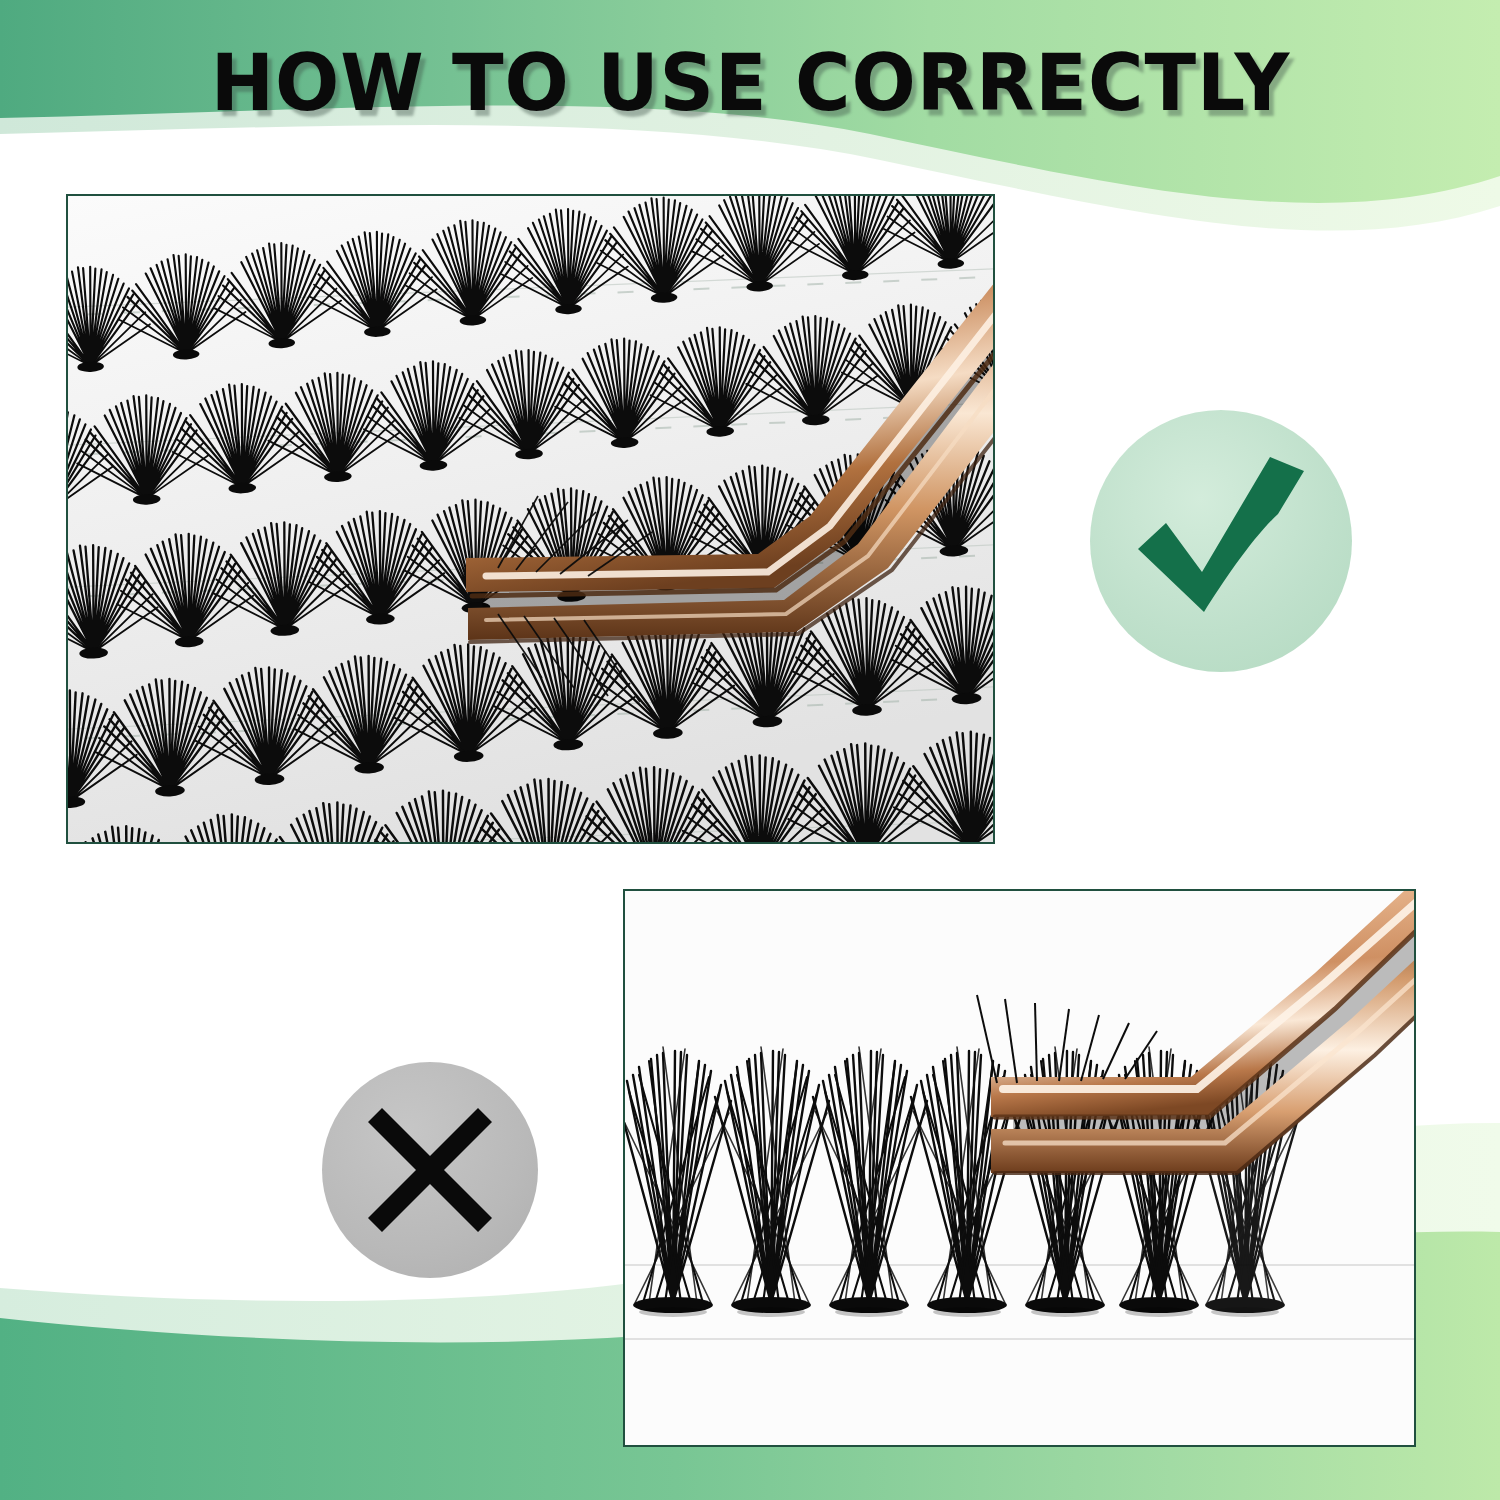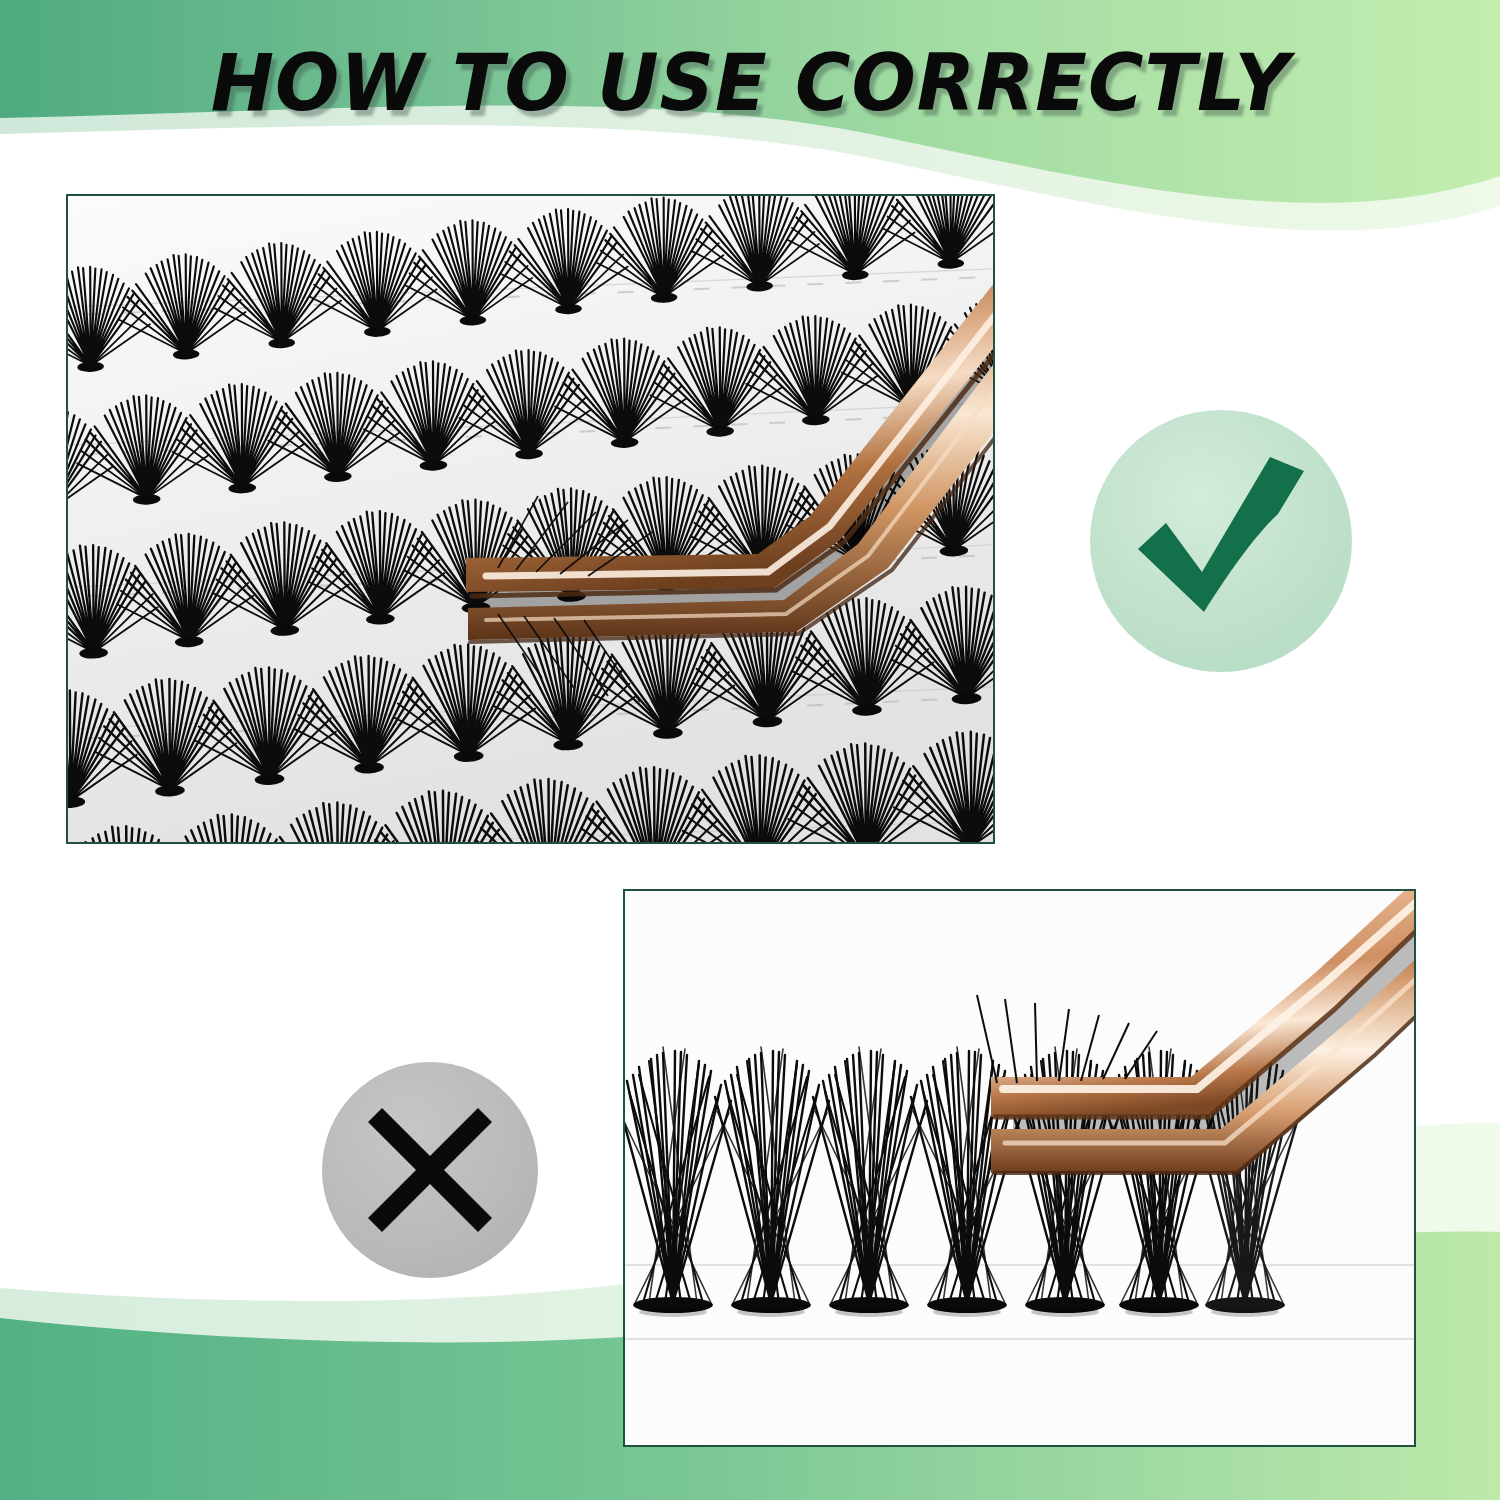--- a/index.html
+++ b/index.html
@@ -29,21 +29,20 @@
   }
 
   
   .title-wrap {
     position: absolute;
     left: 0;
     top: 46px;
     width: 1500px;
     text-align: center;
     z-index: 6;
-    font-style: italic;
   }
   .title {
     display: inline-block;
     font-family: "DejaVu Sans", sans-serif;
     font-weight: bold;
     font-size: 78px;
     line-height: 0.97;
     letter-spacing: 1px;
     color: #0a0a0a;
     transform: scaleX(0.97);

